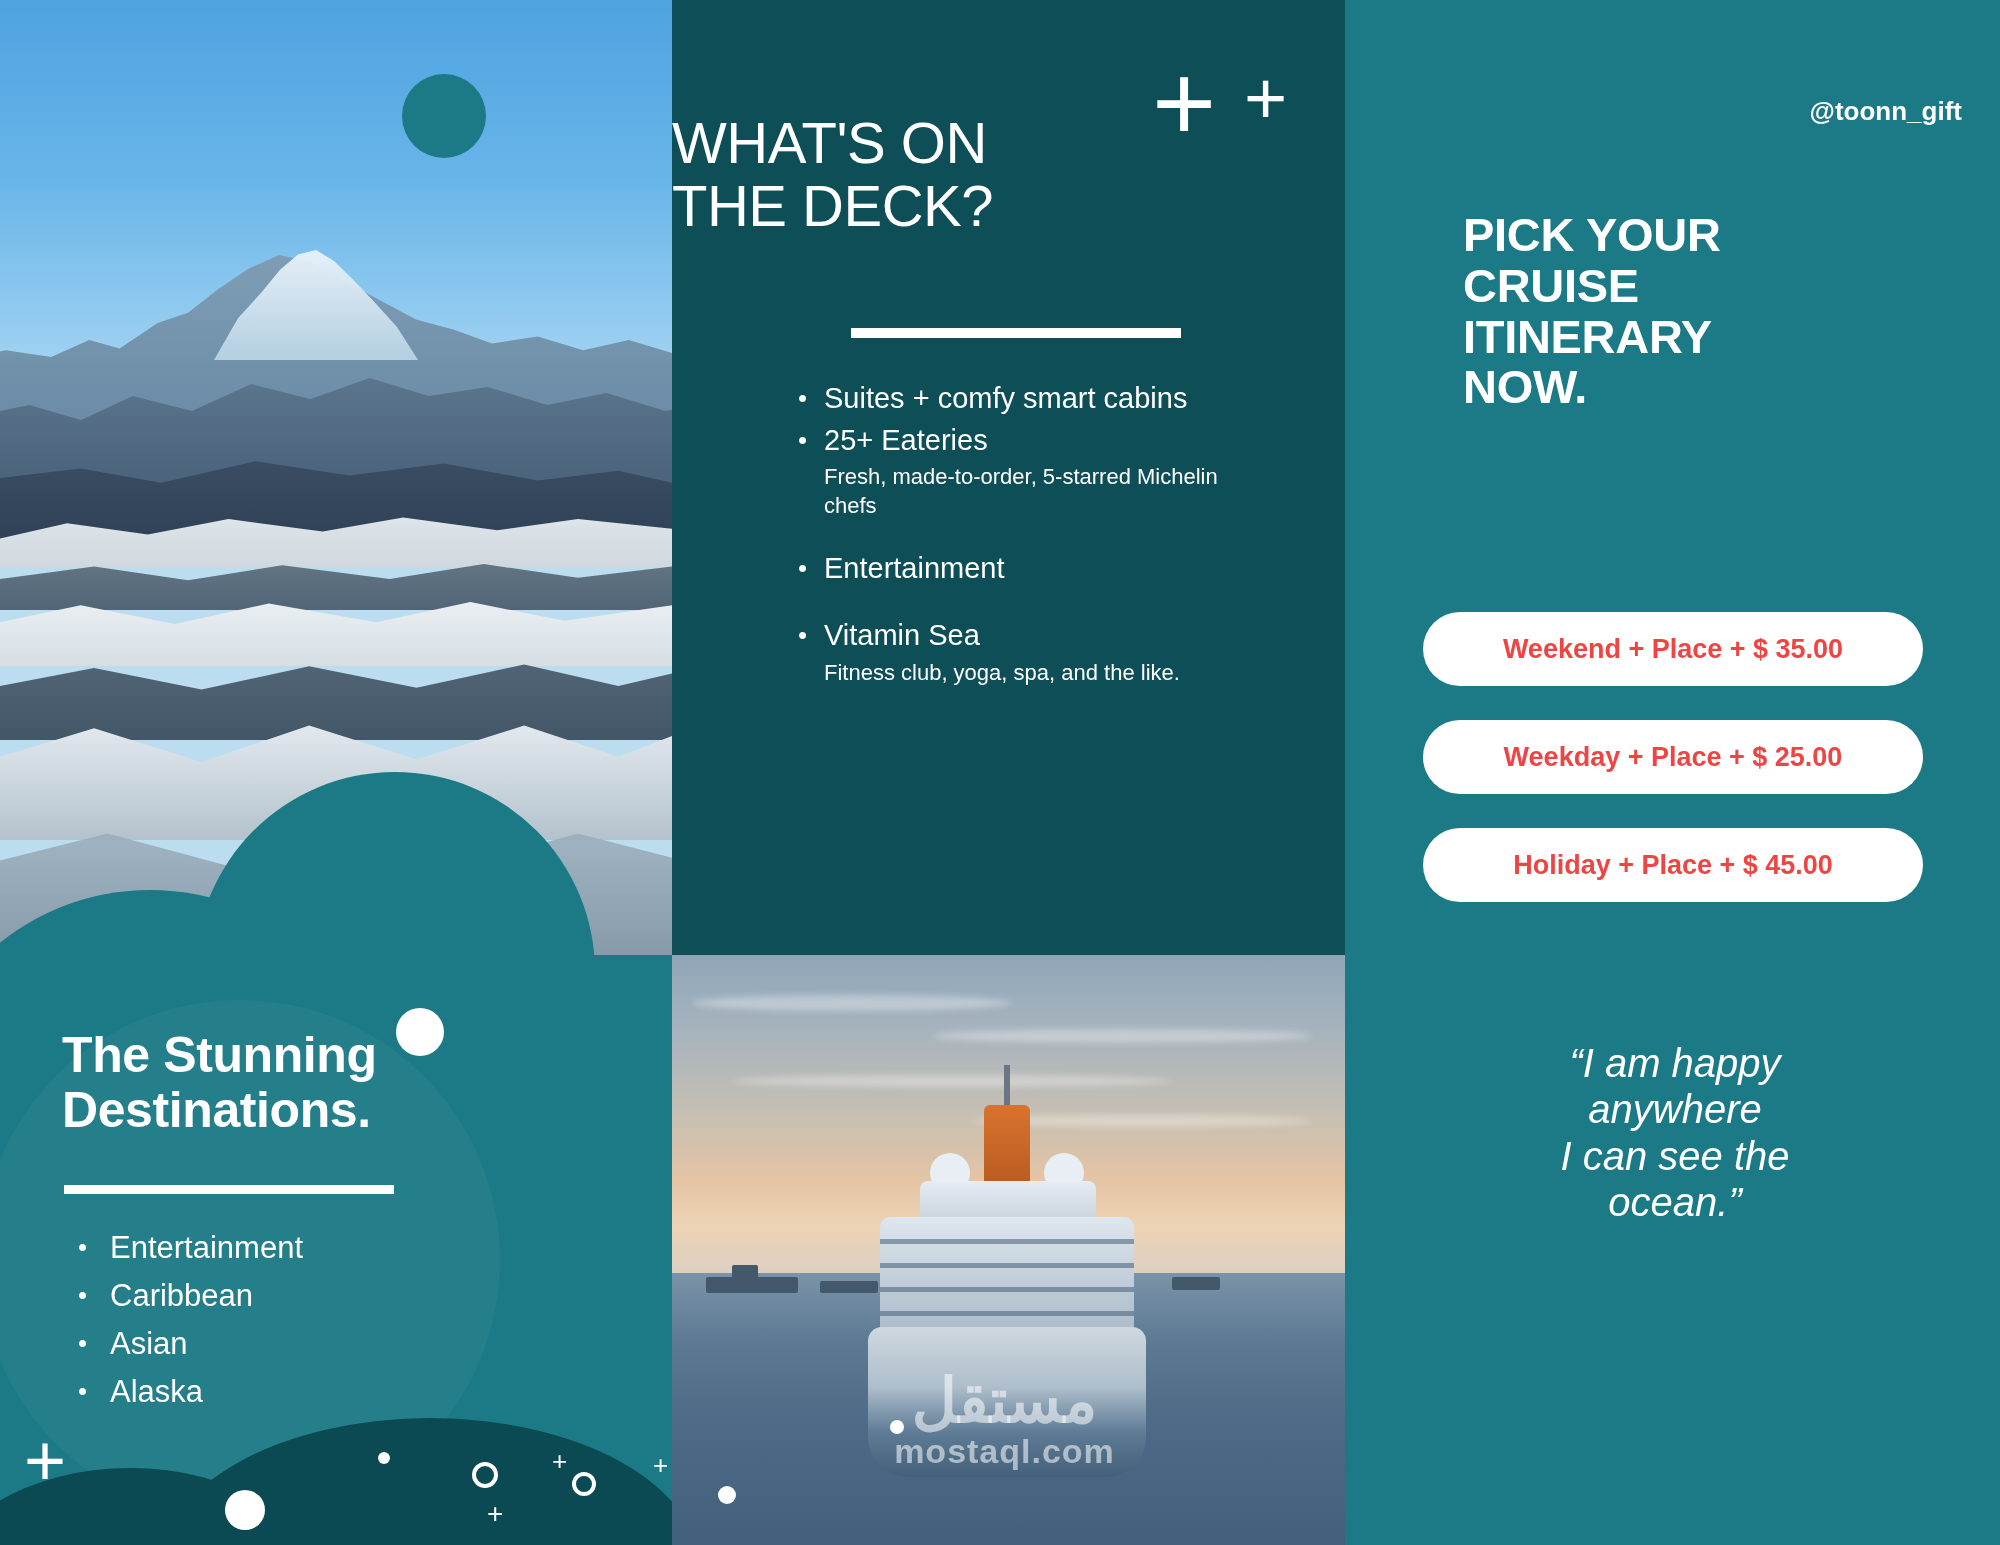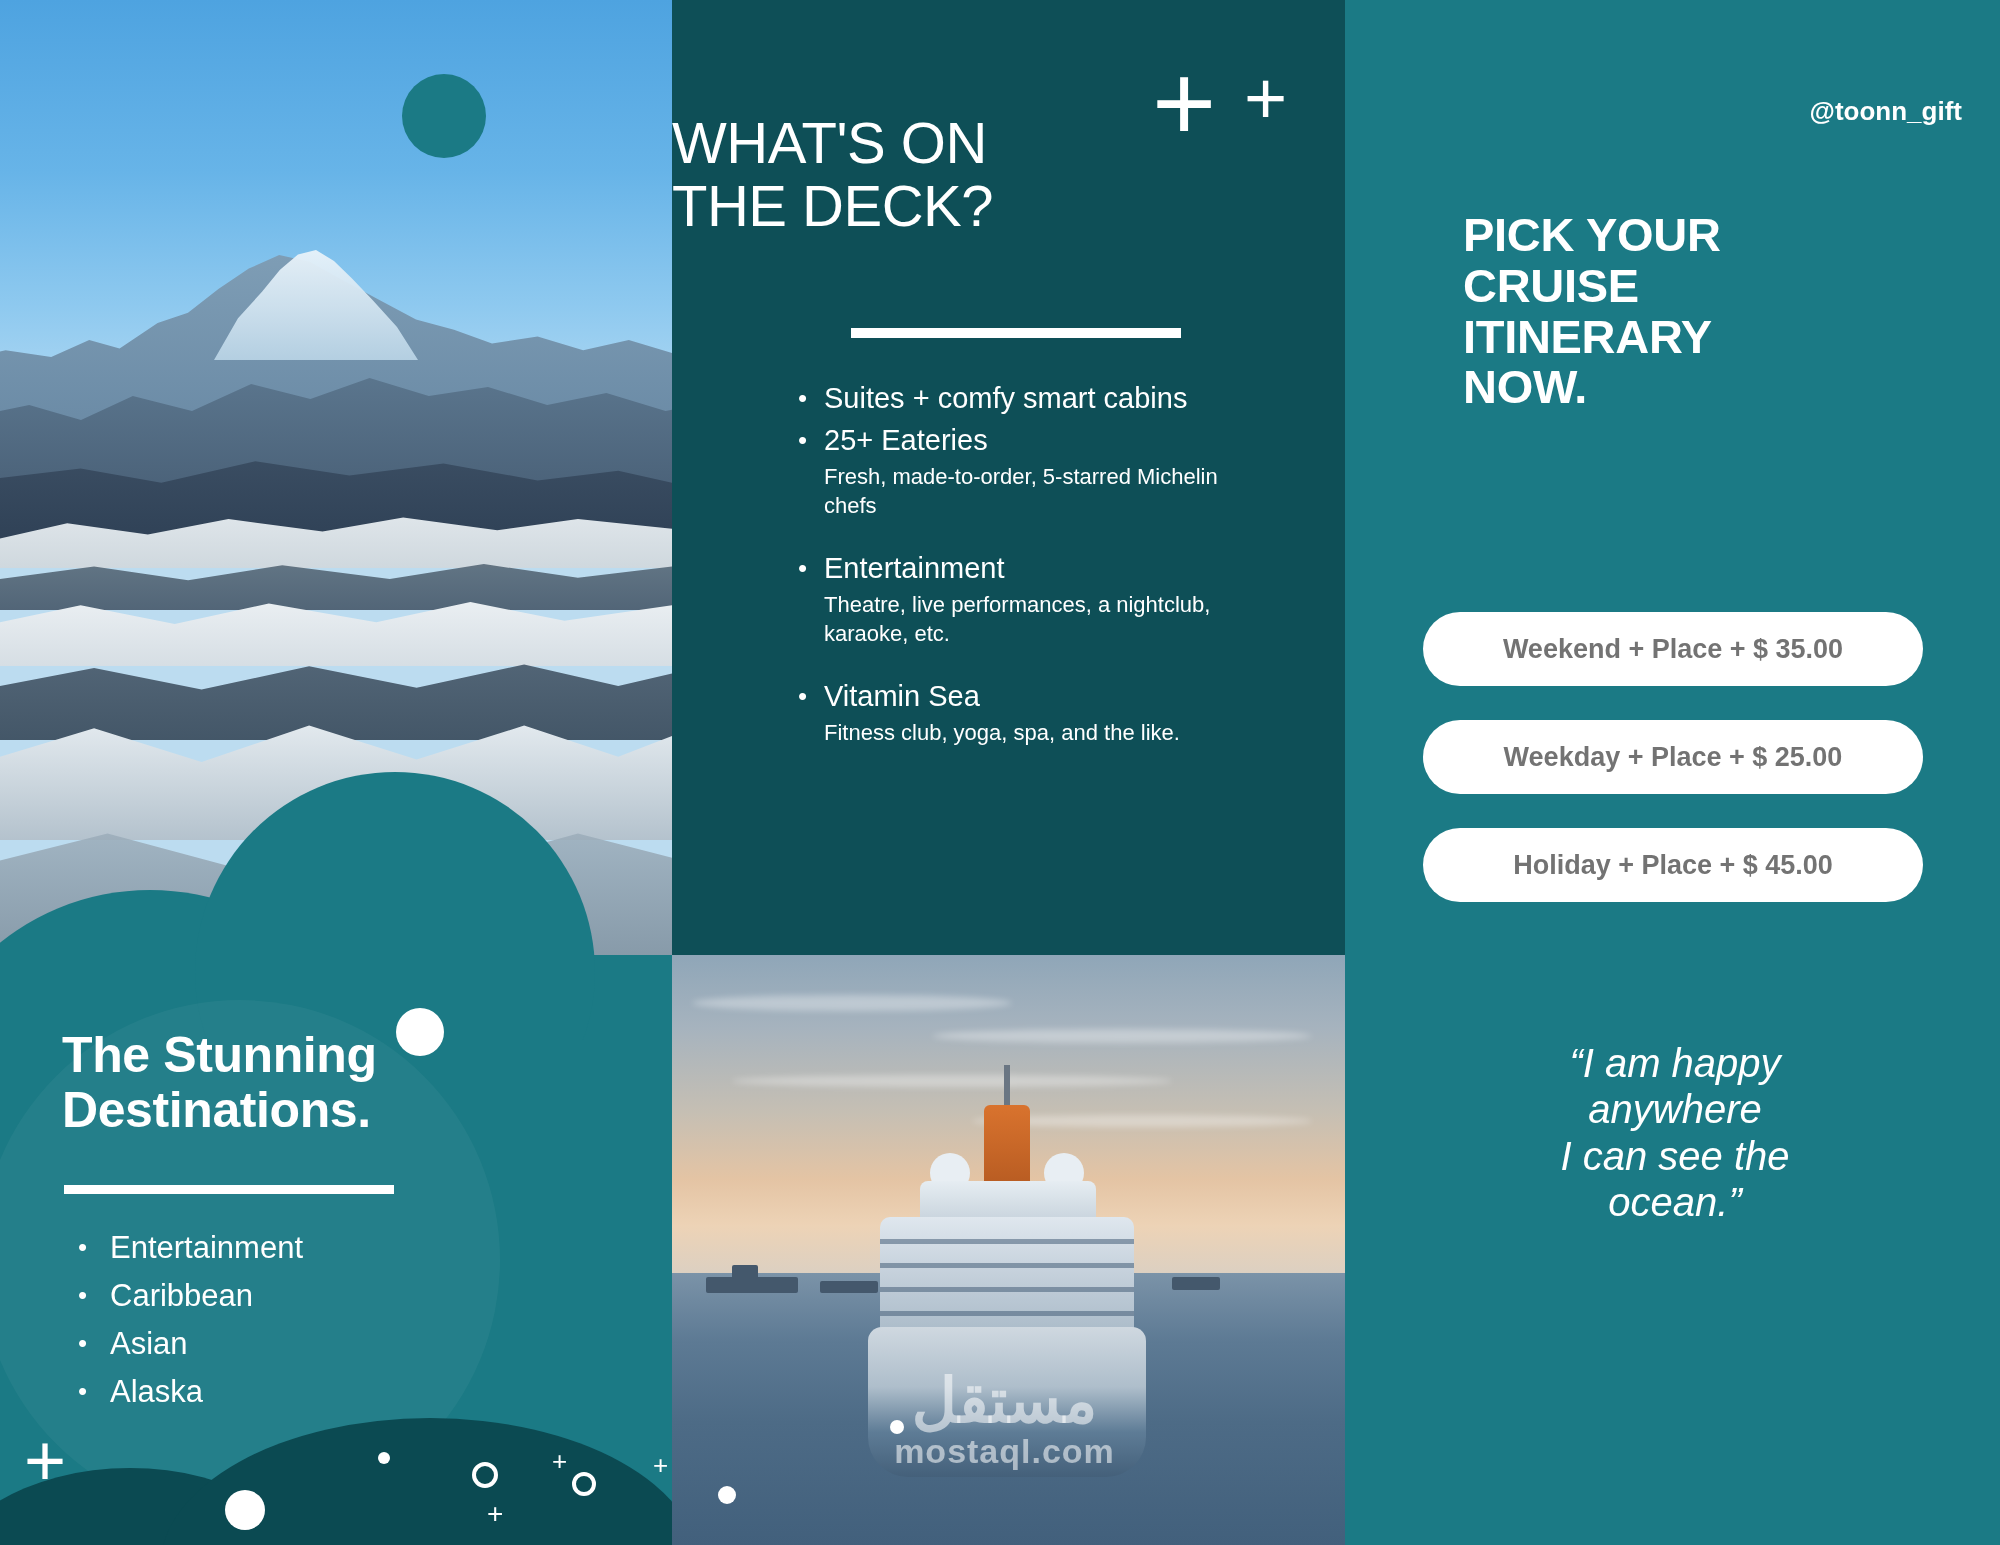--- a/index.html
+++ b/index.html
@@ -116,21 +116,21 @@
   #wm-ar { font-size:62px; font-weight:bold; letter-spacing:2px; line-height:1; }
   #wm-txt { font-size:34px; font-weight:bold; letter-spacing:1px; margin-top:0; }
 
   
   #handle { position:absolute; left:1345px; top:96px; width:655px; padding-right:38px;
     text-align:right; color:#fff; font-size:26px; font-weight:600; }
   #right-heading { position:absolute; left:1463px; top:210px; width:430px; color:#fff;
     font-size:47px; font-weight:bold; line-height:1.08; letter-spacing:-.3px; }
   #pill-list { position:absolute; left:1423px; top:612px; width:500px; }
   .pill { height:74px; background:#fff; border-radius:37px; display:flex; align-items:center;
-    justify-content:center; color:#737373; font-size:27px; font-weight:bold; margin-bottom:34px; }
+    justify-content:center; color:#ef4444; font-size:27px; font-weight:bold; margin-bottom:34px; }
   #quote { position:absolute; left:1450px; top:1040px; width:450px; text-align:center; color:#fff;
     font-size:40px; font-weight:normal; font-style:italic; line-height:1.16; }
 
   
   #dest-title { position:absolute; left:62px; top:1028px; width:420px; color:#fff;
     font-size:50px; font-weight:bold; line-height:1.1; letter-spacing:-.4px; }
   #dest-rule { position:absolute; left:64px; top:1185px; width:330px; height:9px; background:#fff; }
   #dest-list { position:absolute; left:78px; top:1228px; width:420px; color:#fff; }
   .d-item { display:flex; align-items:flex-start; font-size:31px; font-weight:400; line-height:1.32; margin-bottom:7px; }
   .d-bullet { width:32px; flex:0 0 32px; font-size:26px; line-height:1.5; }
@@ -221,21 +221,20 @@
           <span>25+ Eateries</span>
         </div>
         <div class="m-sub">Fresh, made-to-order, 5-starred Michelin chefs</div>
       </div>
       <div class="gap"></div>
       <div class="m-item">
         <div class="m-top">
           <span class="m-bullet">•</span>
           <span>Entertainment</span>
         </div>
-        <div class="m-sub">Theatre, live performances, a nightclub, karaoke, etc.</div>
       </div>
       <div class="gap"></div>
       <div class="m-item">
         <div class="m-top">
           <span class="m-bullet">•</span>
           <span>Vitamin Sea</span>
         </div>
         <div class="m-sub">Fitness club, yoga, spa, and the like.</div>
       </div>
     </div>

